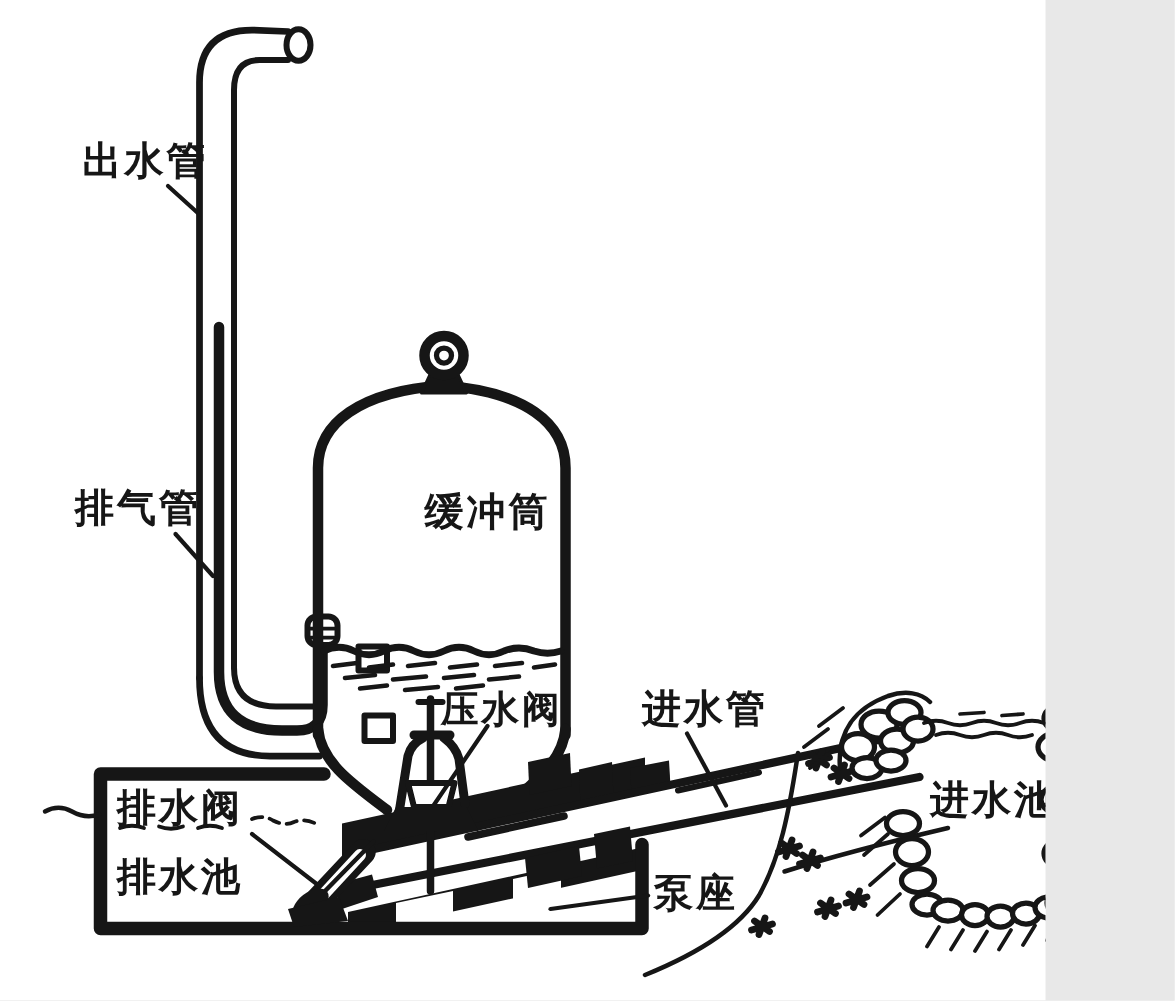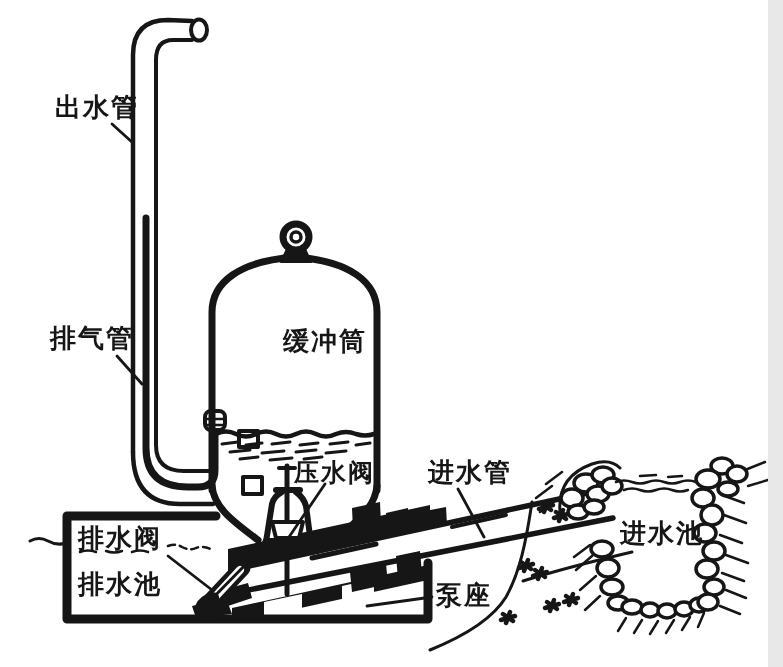--- a/index.html
+++ b/index.html
@@ -1,17 +1,17 @@
 <!DOCTYPE html>
 <html><head>
 <meta charset="utf-8">
 <style>
   html,body{margin:0;padding:0;background:#e8e8e8;}
   .stage{
-    position:relative;width:768px;height:667px;background:#ffffff;
+    position:relative;width:697px;height:667px;background:#ffffff;
     overflow:hidden;font-family:"Liberation Serif","DejaVu Serif",serif;
   }
   svg{display:block;}
   text.lbl{
     font-family:"Liberation Serif","DejaVu Serif",serif;
     font-size:26px;font-weight:700;letter-spacing:2px;fill:#161616;
   }
   text.lbl-sm{font-size:25px;}
 </style>
 </head>

